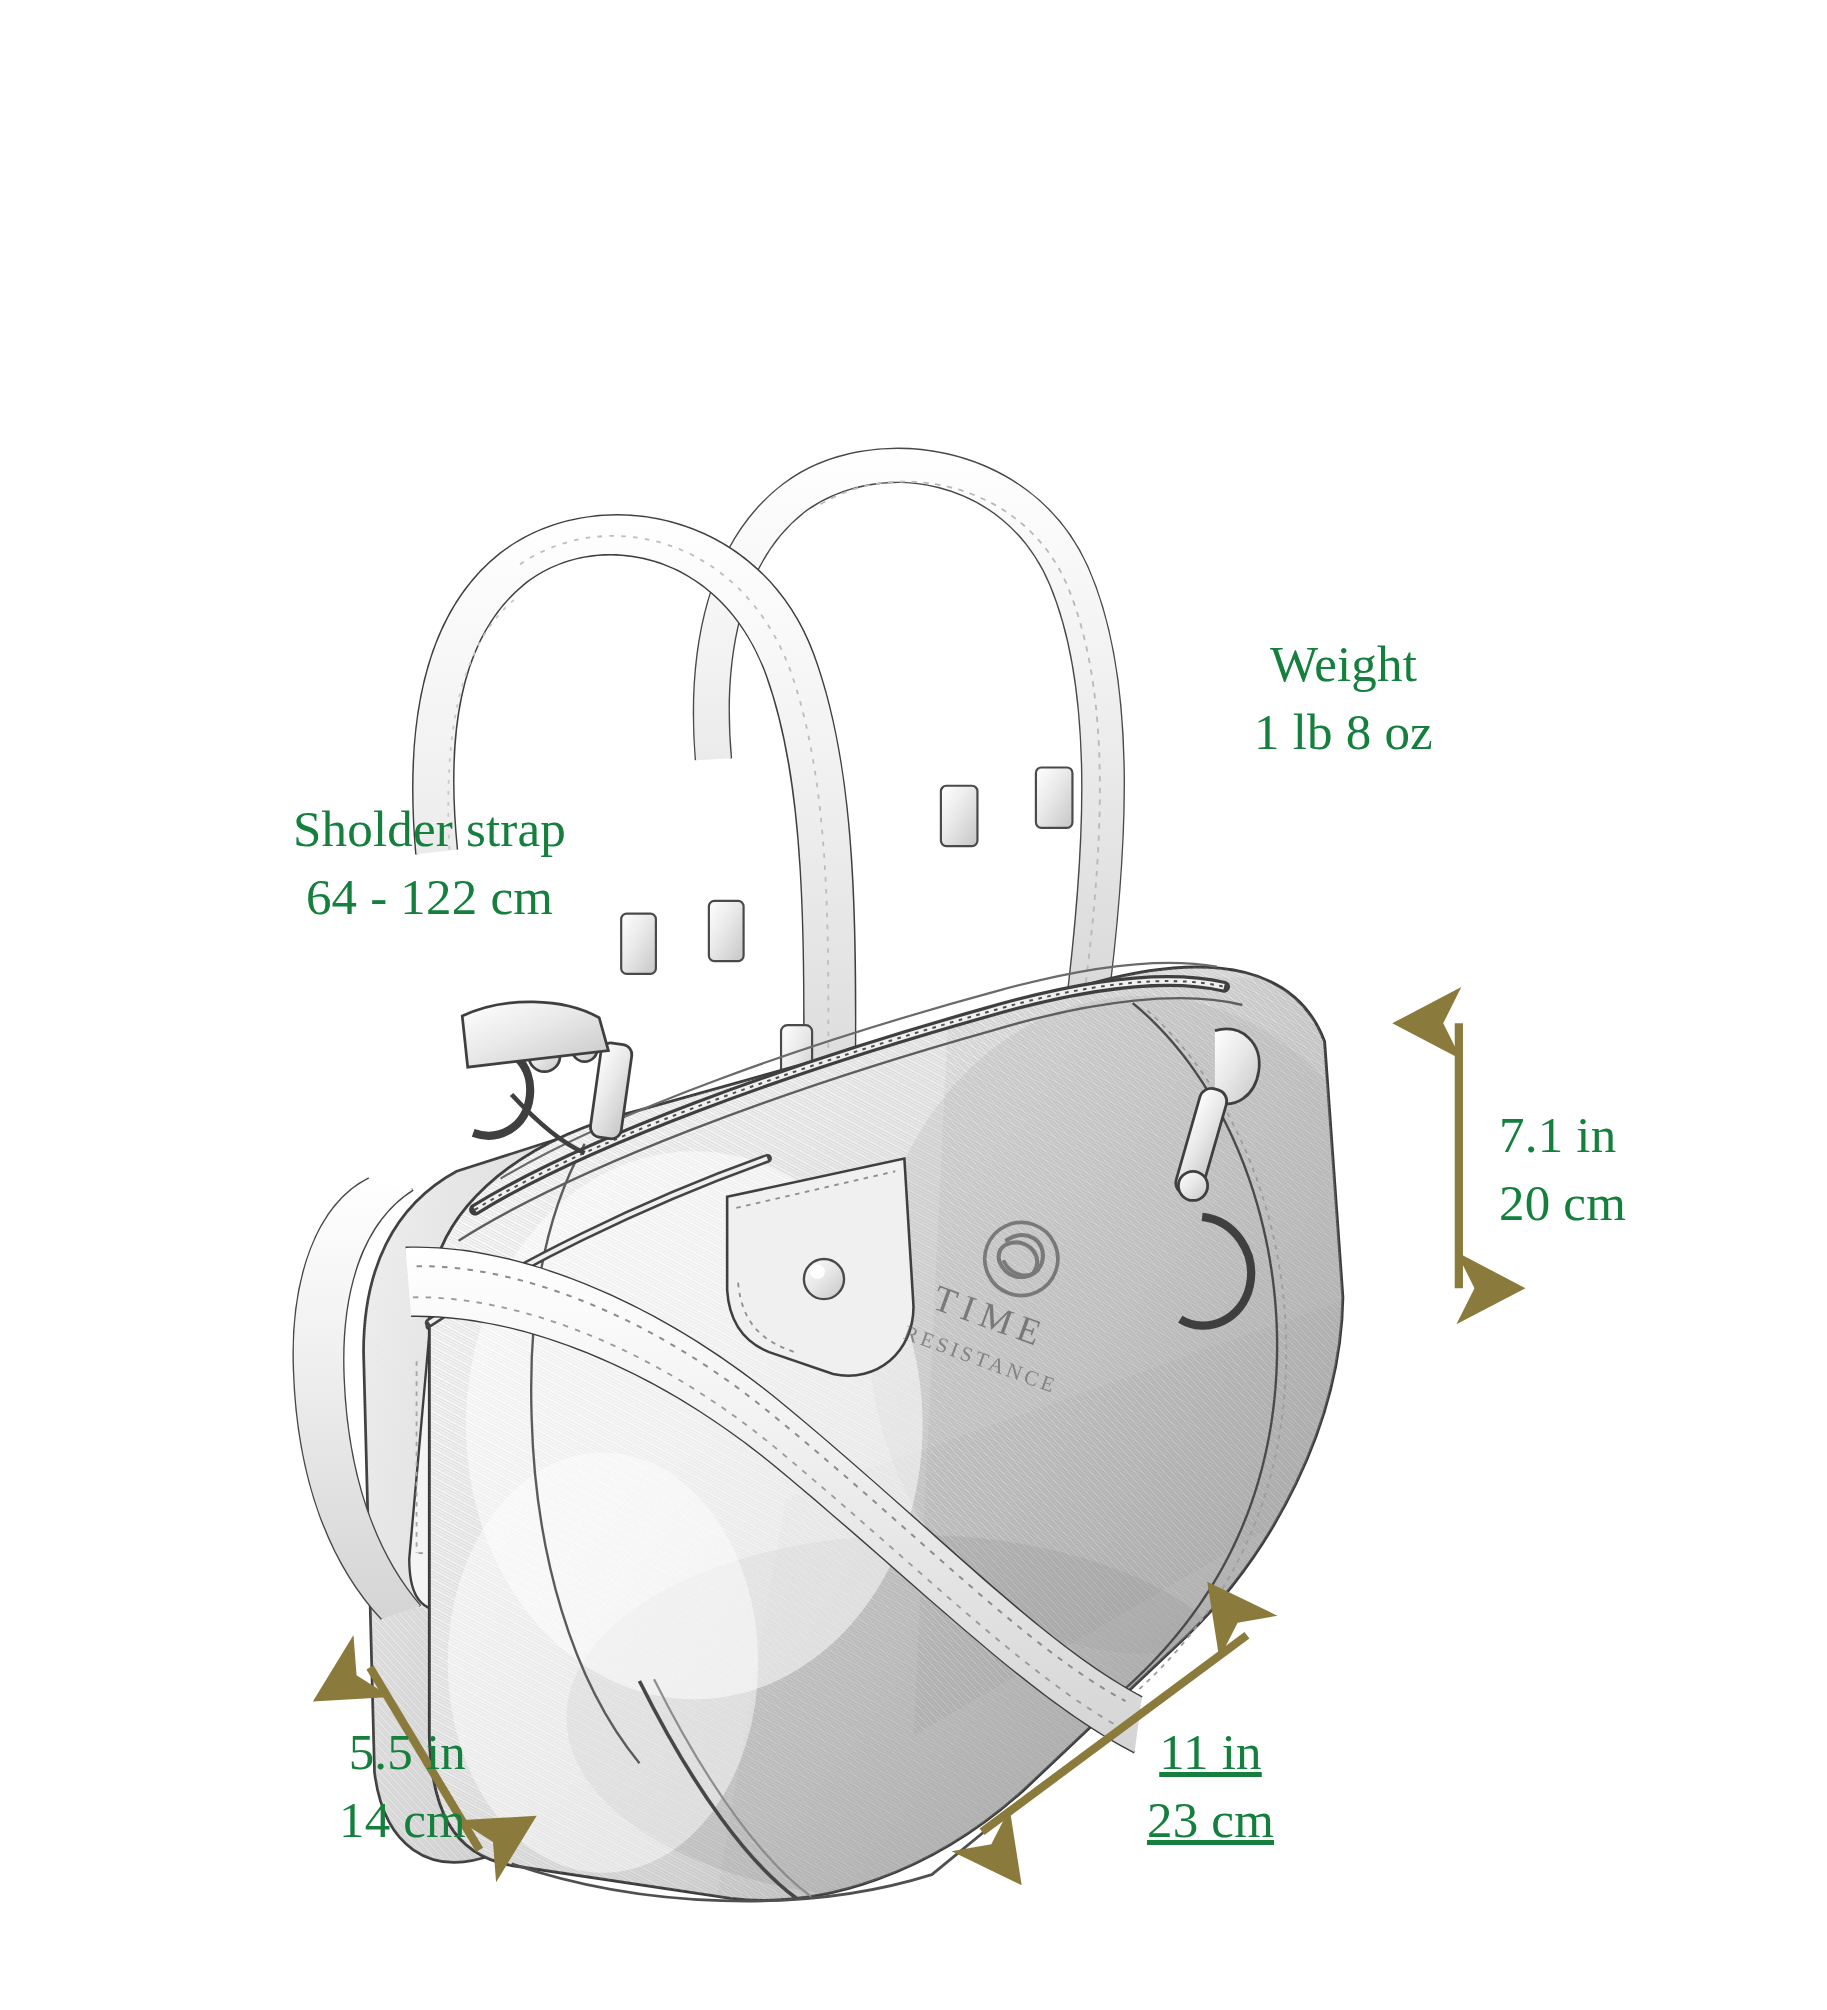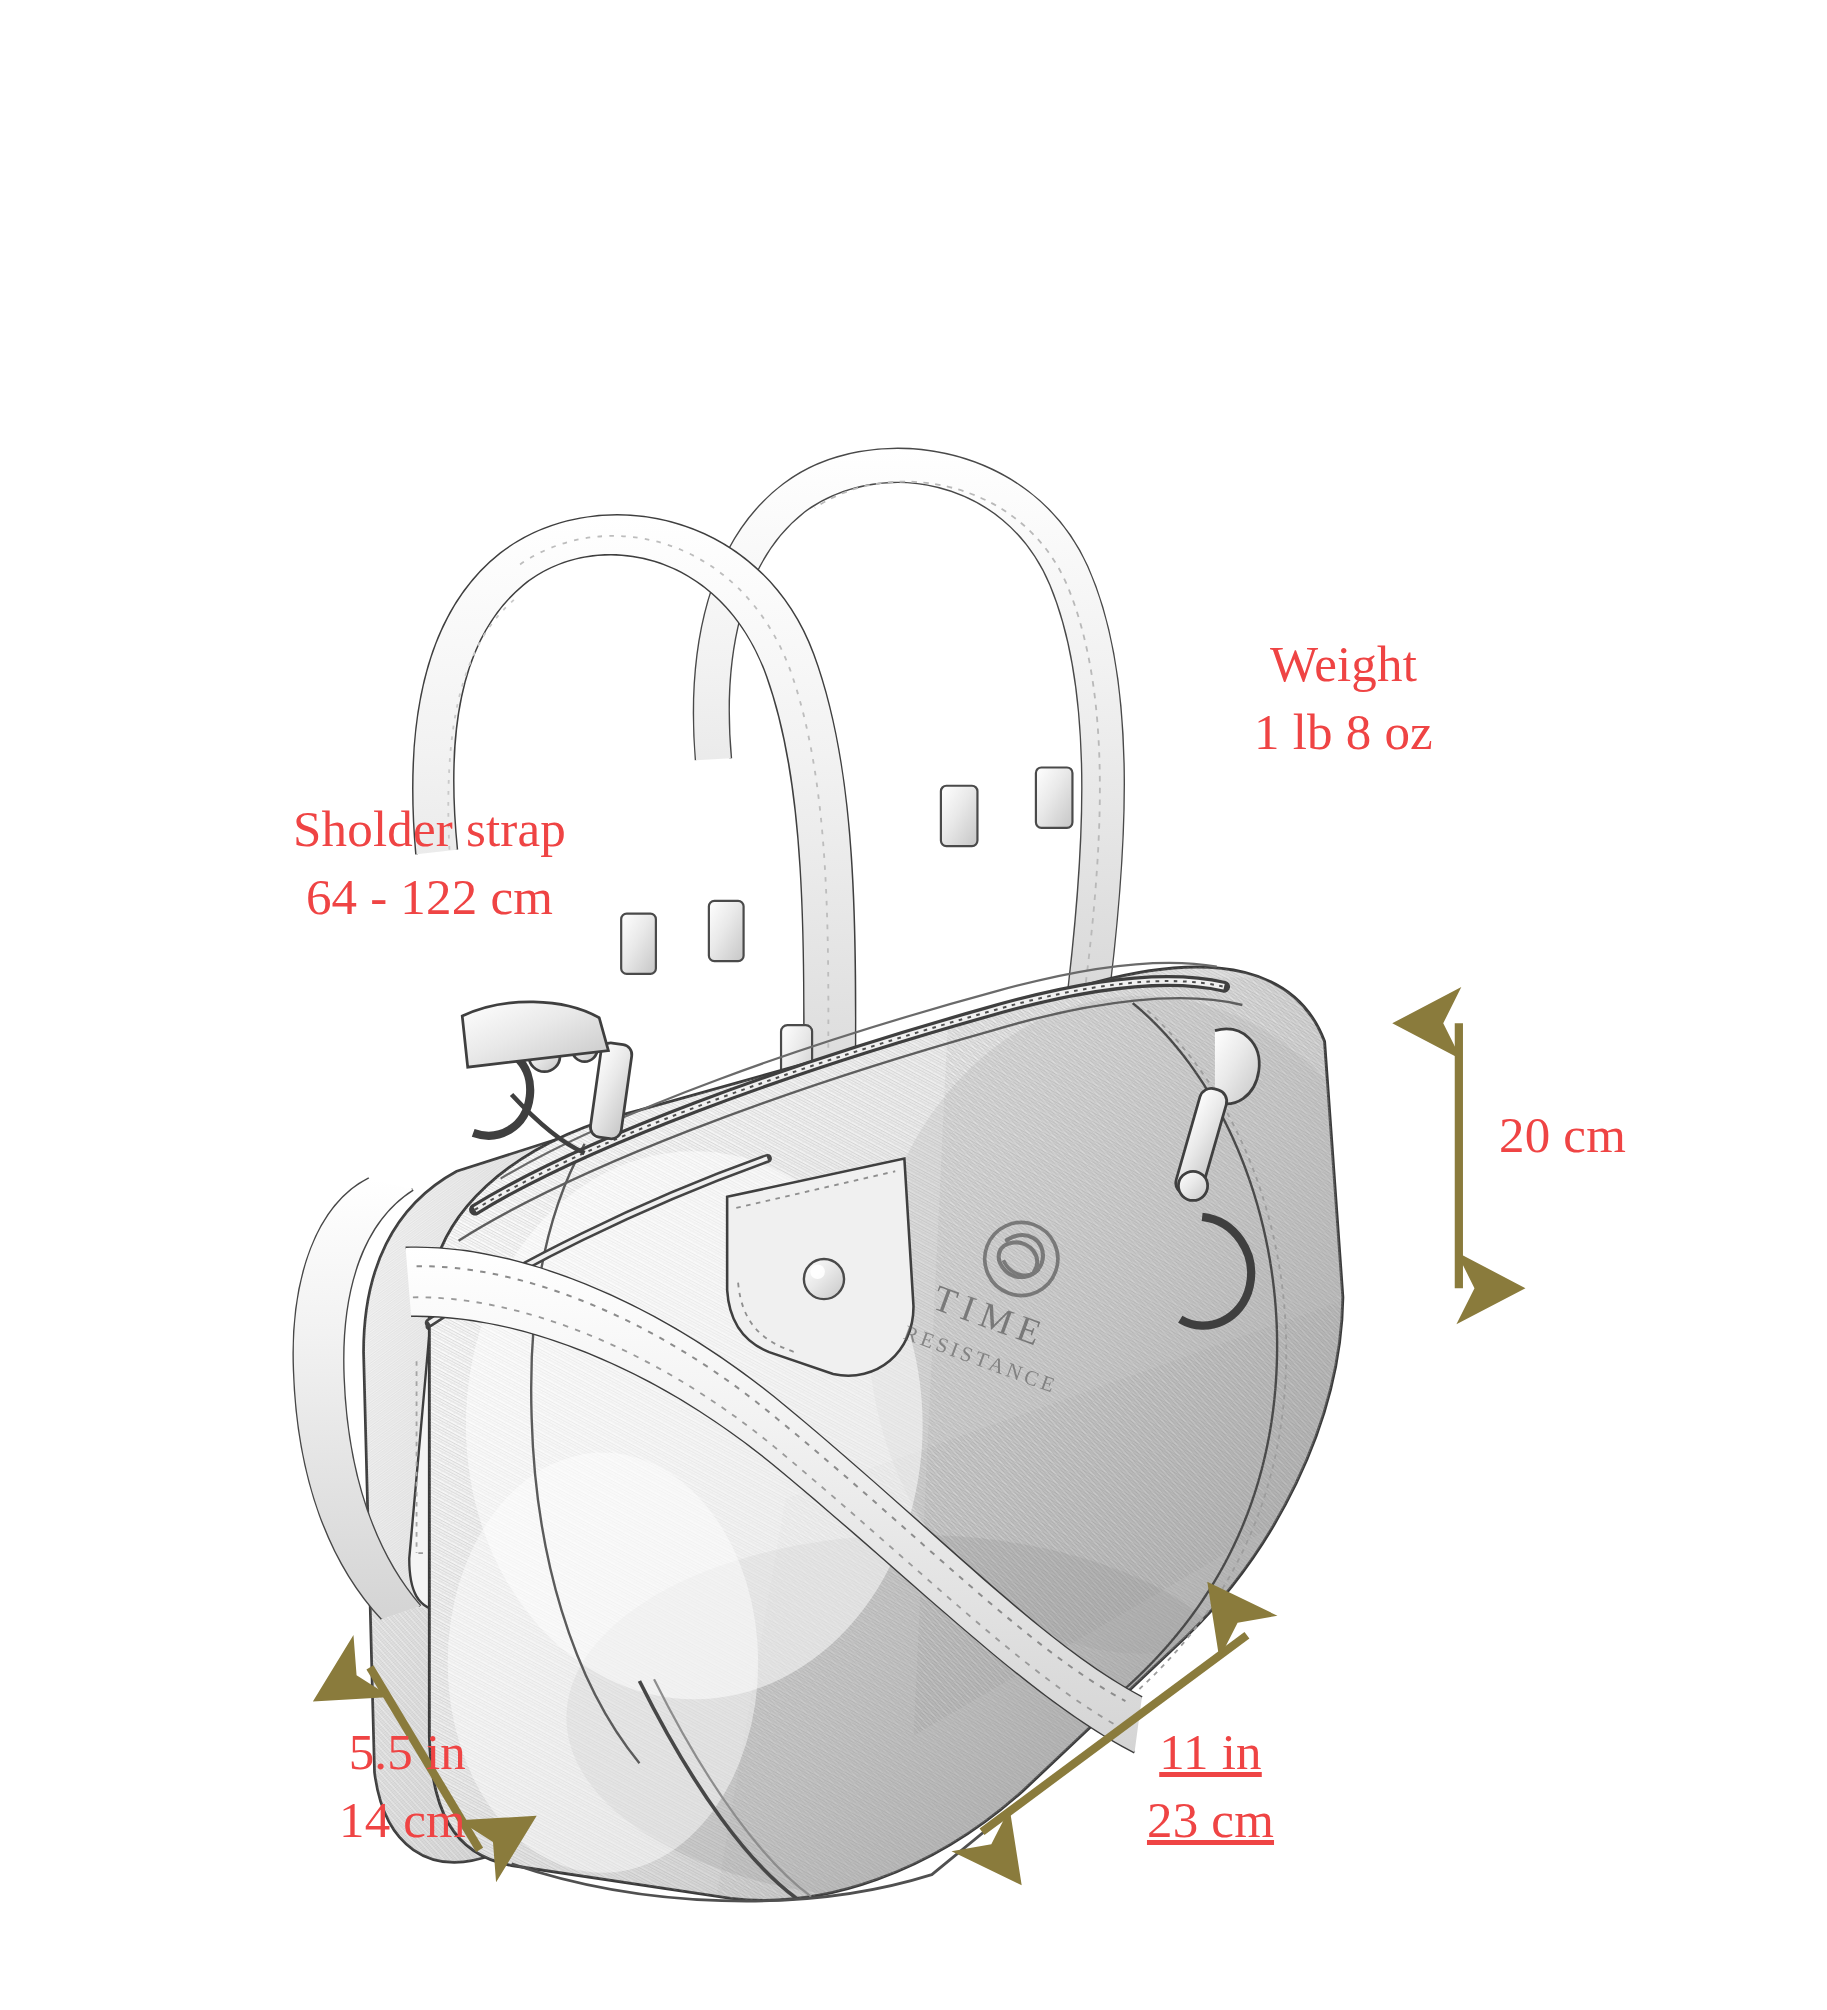--- a/index.html
+++ b/index.html
@@ -12,21 +12,21 @@
     position:relative;
     width:1827px;
     height:2010px;
     background:#ffffff;
     overflow:hidden;
   }
 
   
   .anno{
     position:absolute;
-    color:#ef4444;
+    color:#15803d;
     font-size:51px;
     line-height:1.34;
     text-align:center;
     white-space:nowrap;
     letter-spacing:0.2px;
   }
   .anno .ln{display:block;}
 
   #anno-weight{ left:1170px; top:630px; width:347px; }
   #anno-strap { left:210px;  top:795px; width:439px; }
@@ -275,20 +275,21 @@
     <span class="ln">Weight</span>
     <span class="ln">1 lb 8 oz</span>
   </div>
 
   <div class="anno" id="anno-strap">
     <span class="ln">Sholder strap</span>
     <span class="ln">64 - 122 cm</span>
   </div>
 
   <div class="anno" id="anno-height">
+    <span class="ln">7.1 in</span>
     <span class="ln">20 cm</span>
   </div>
 
   <div class="anno" id="anno-depth">
     <span class="ln">5.5 in</span>
     <span class="ln">14 cm</span>
   </div>
 
   <div class="anno" id="anno-width">
     <span class="ln">11 in</span>

